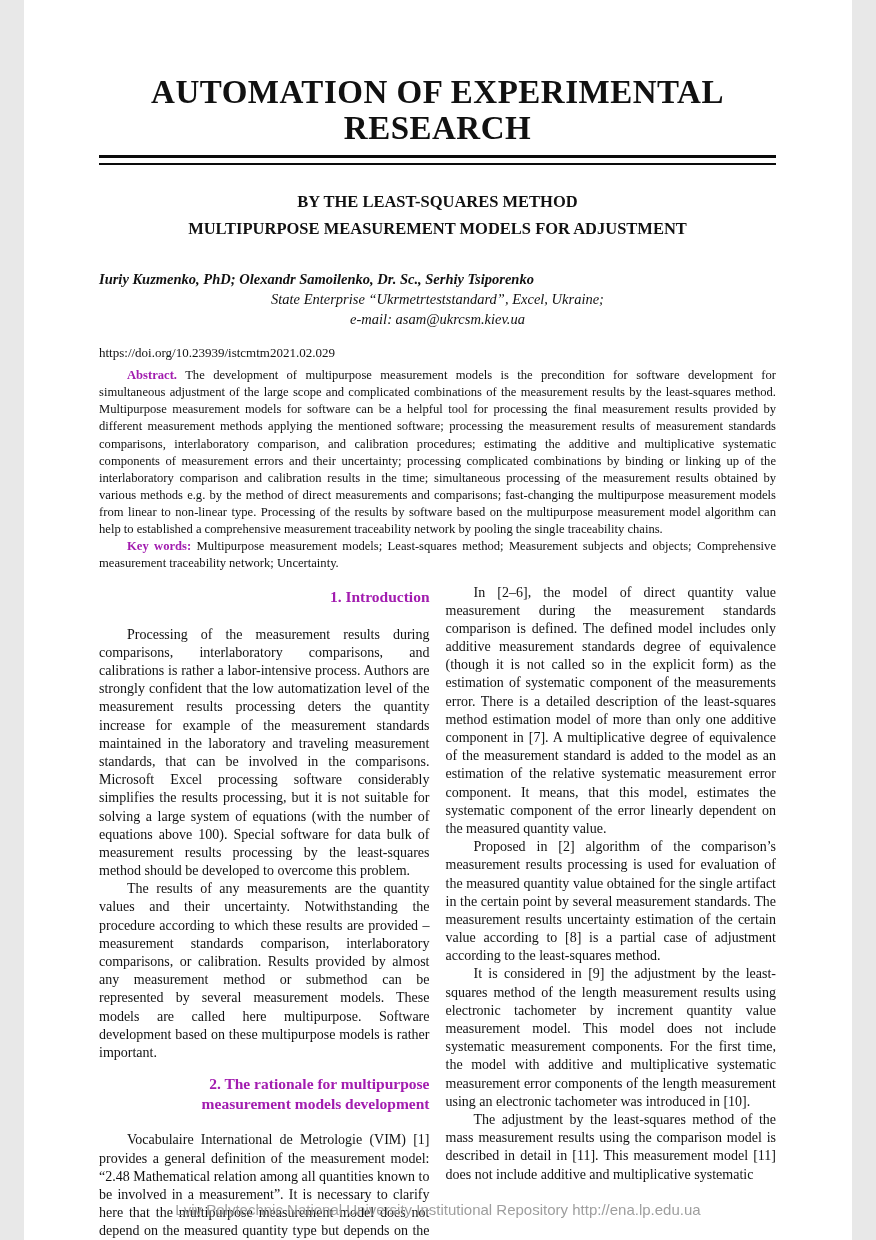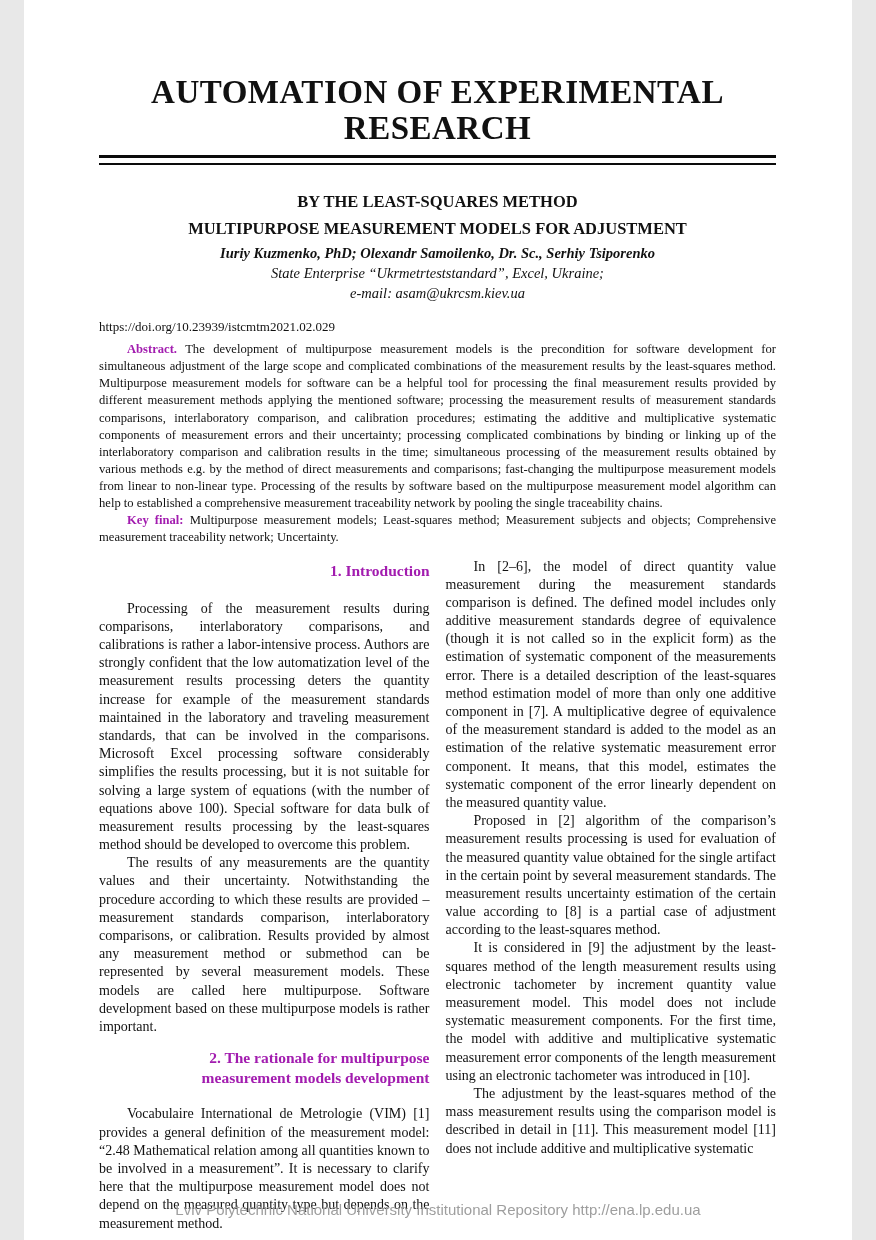--- a/index.html
+++ b/index.html
@@ -35,22 +35,22 @@
     border-bottom: 2.5px solid #0a0a0a;
   }
   .article-title {
     margin-top: 23px;
     text-align: center;
     font-size: 16.5px;
     font-weight: bold;
     line-height: 1.65;
   }
   .authors {
-    margin-top: 1px;
-    text-align: center;
+    margin-top: 27px;
+    text-align: left;
     font-size: 14.5px;
     font-weight: bold;
     font-style: italic;
     line-height: 1.38;
   }
   .affiliation, .email {
     text-align: center;
     font-size: 14.5px;
     font-style: italic;
     line-height: 1.38;
@@ -116,21 +116,21 @@
     </div>
 
     <div class="authors">Iuriy Kuzmenko, PhD; Olexandr Samoilenko, Dr. Sc., Serhiy Tsiporenko</div>
     <div class="affiliation">State Enterprise “Ukrmetrteststandard”, Excel, Ukraine;</div>
     <div class="email">e-mail: asam@ukrcsm.kiev.ua</div>
 
     <div class="doi">https://doi.org/10.23939/istcmtm2021.02.029</div>
 
     <div class="abstract-block">
       <p><b class="red inline-label">Abstract.</b> <span>The development of multipurpose measurement models is the precondition for software development for simultaneous adjustment of the large scope and complicated combinations of the measurement results by the least-squares method. Multipurpose measurement models for software can be a helpful tool for processing the final measurement results provided by different measurement methods applying the mentioned software; processing the measurement results of measurement standards comparisons, interlaboratory comparison, and calibration procedures; estimating the additive and multiplicative systematic components of measurement errors and their uncertainty; processing complicated combinations by binding or linking up of the interlaboratory comparison and calibration results in the time; simultaneous processing of the measurement results obtained by various methods e.g. by the method of direct measurements and comparisons; fast-changing the multipurpose measurement models from linear to non-linear type. Processing of the results by software based on the multipurpose measurement model algorithm can help to established a comprehensive measurement traceability network by pooling the single traceability chains.</span></p>
-      <p><b class="red inline-label">Key final:</b> <span>Multipurpose measurement models; Least-squares method; Measurement subjects and objects; Comprehensive measurement traceability network; Uncertainty.</span></p>
+      <p><b class="red inline-label">Key words:</b> <span>Multipurpose measurement models; Least-squares method; Measurement subjects and objects; Comprehensive measurement traceability network; Uncertainty.</span></p>
     </div>
 
     <div class="columns">
       <div class="col">
         <h2 class="red first">1. Introduction</h2>
         <p>Processing of the measurement results during comparisons, interlaboratory comparisons, and calibrations is rather a labor-intensive process. Authors are strongly confident that the low automatization level of the measurement results processing deters the quantity increase for example of the measurement standards maintained in the laboratory and traveling measurement standards, that can be involved in the comparisons. Microsoft Excel processing software considerably simplifies the results processing, but it is not suitable for solving a large system of equations (with the number of equations above 100). Special software for data bulk of measurement results processing by the least-squares method should be developed to overcome this problem.</p>
         <p>The results of any measurements are the quantity values and their uncertainty. Notwithstanding the procedure according to which these results are provided – measurement standards comparison, interlaboratory comparisons, or calibration. Results provided by almost any measurement method or submethod can be represented by several measurement models. These models are called here multipurpose. Software development based on these multipurpose models is rather important.</p>
         <h2 class="red second">2. The rationale for multipurpose measurement models development</h2>
         <p>Vocabulaire International de Metrologie (VIM) [1] provides a general definition of the measurement model: “2.48 Mathematical relation among all quantities known to be involved in a measurement”. It is necessary to clarify here that the multipurpose measurement model does not depend on the measured quantity type but depends on the measurement method.</p>
       </div>

